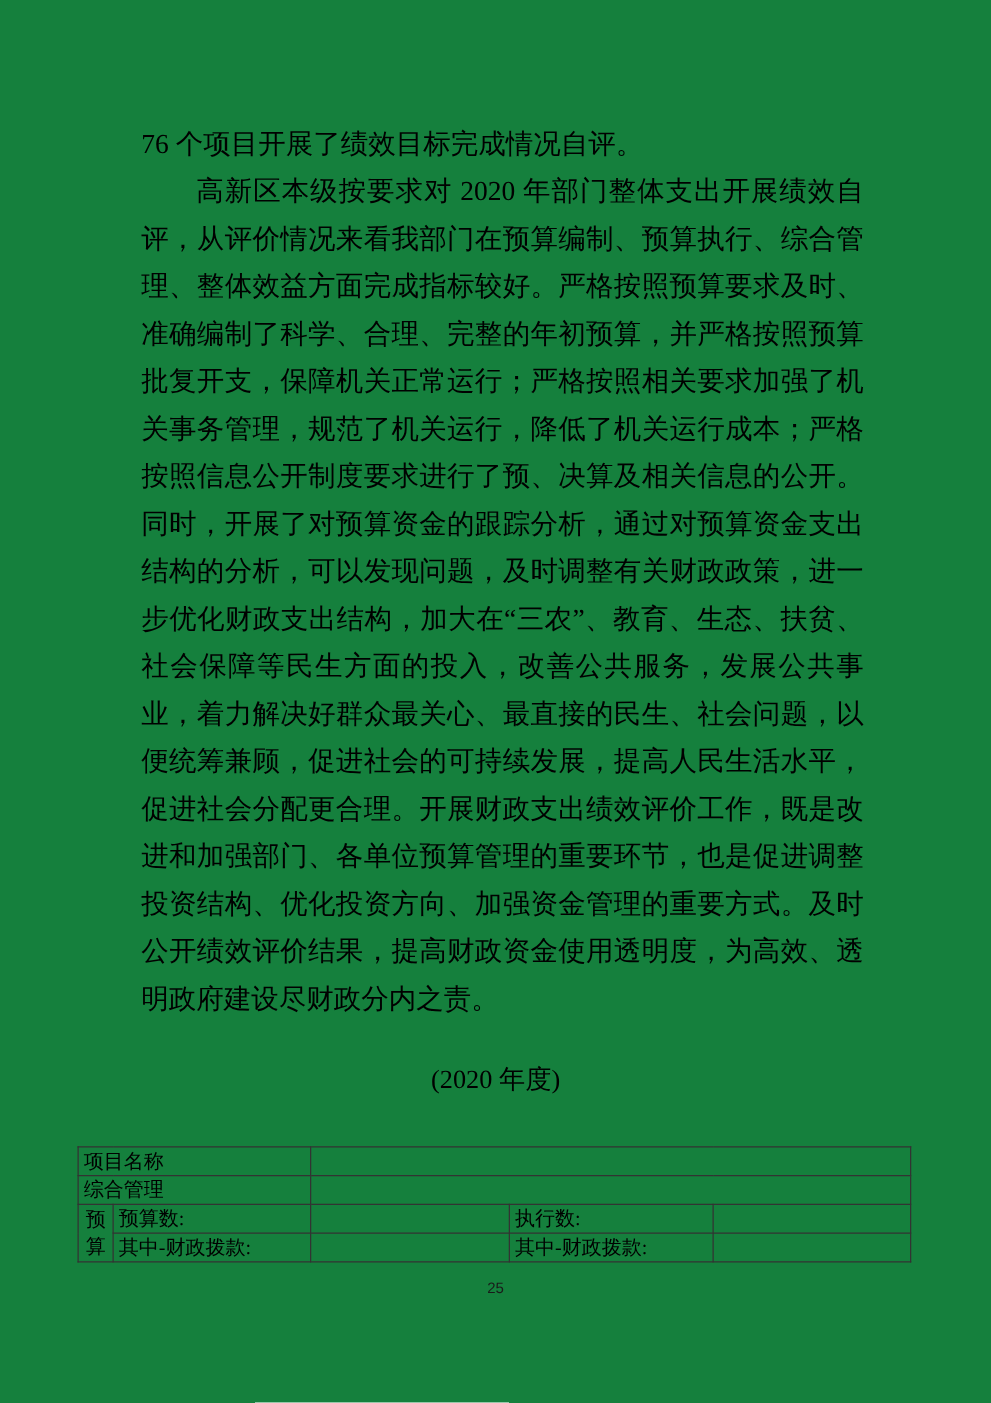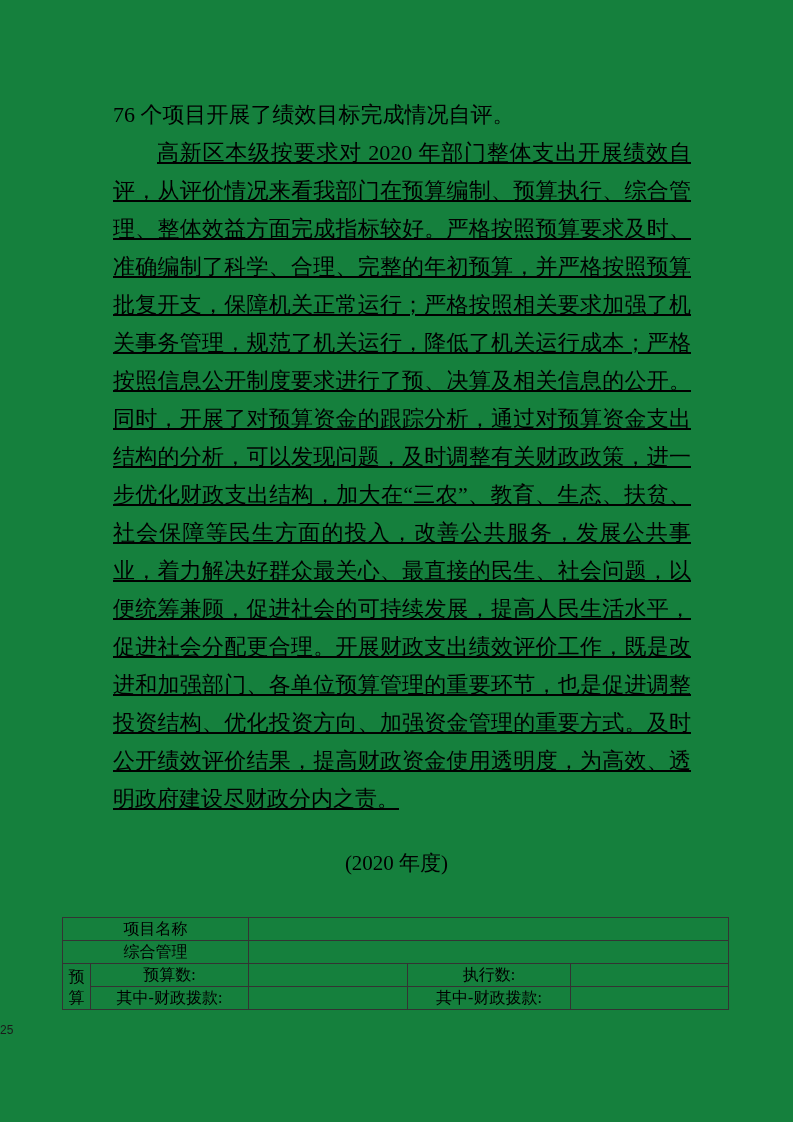--- a/index.html
+++ b/index.html
@@ -16,21 +16,21 @@
     position: absolute;
     left: 113px;
     top: 96px;
     width: 578px;
     font-size: 22px;
     line-height: 38px;
     text-align: justify;
     text-justify: inter-character;
   }
   .body-text p { margin: 0; }
-  .p-indent { text-indent: 44px; text-decoration: underline; }
+  .p-indent { text-indent: 44px; }
 
   .heading {
     position: absolute;
     left: 0;
     top: 840px;
     width: 793px;
     text-align: center;
   }
   .table-title {
     margin: 0;
@@ -56,35 +56,36 @@
     font-size: 16px;
   }
   .doc-table td {
     border: 1px solid #333333;
     height: 22px;
     padding: 0 4px;
     vertical-align: middle;
     overflow: hidden;
     white-space: nowrap;
   }
-  .doc-table td.label { text-align: center; margin-left: 13px; }
+  .doc-table td.label { text-align: left; margin-left: 13px; }
   .doc-table td.value { text-align: left; }
   .doc-table td.group {
     text-align: center;
     white-space: normal;
     word-break: break-all;
     line-height: 21px;
     padding: 0 5px;
   }
 
   .page-number {
     position: absolute;
     left: 0;
     top: 1023px;
     width: 793px;
+    text-align: center;
     font-family: "Liberation Sans", sans-serif;
     font-size: 12px;
     color: #1a1a1a;
   }
 </style>
 </head>
 <body>
 
 <div class="page">
 

